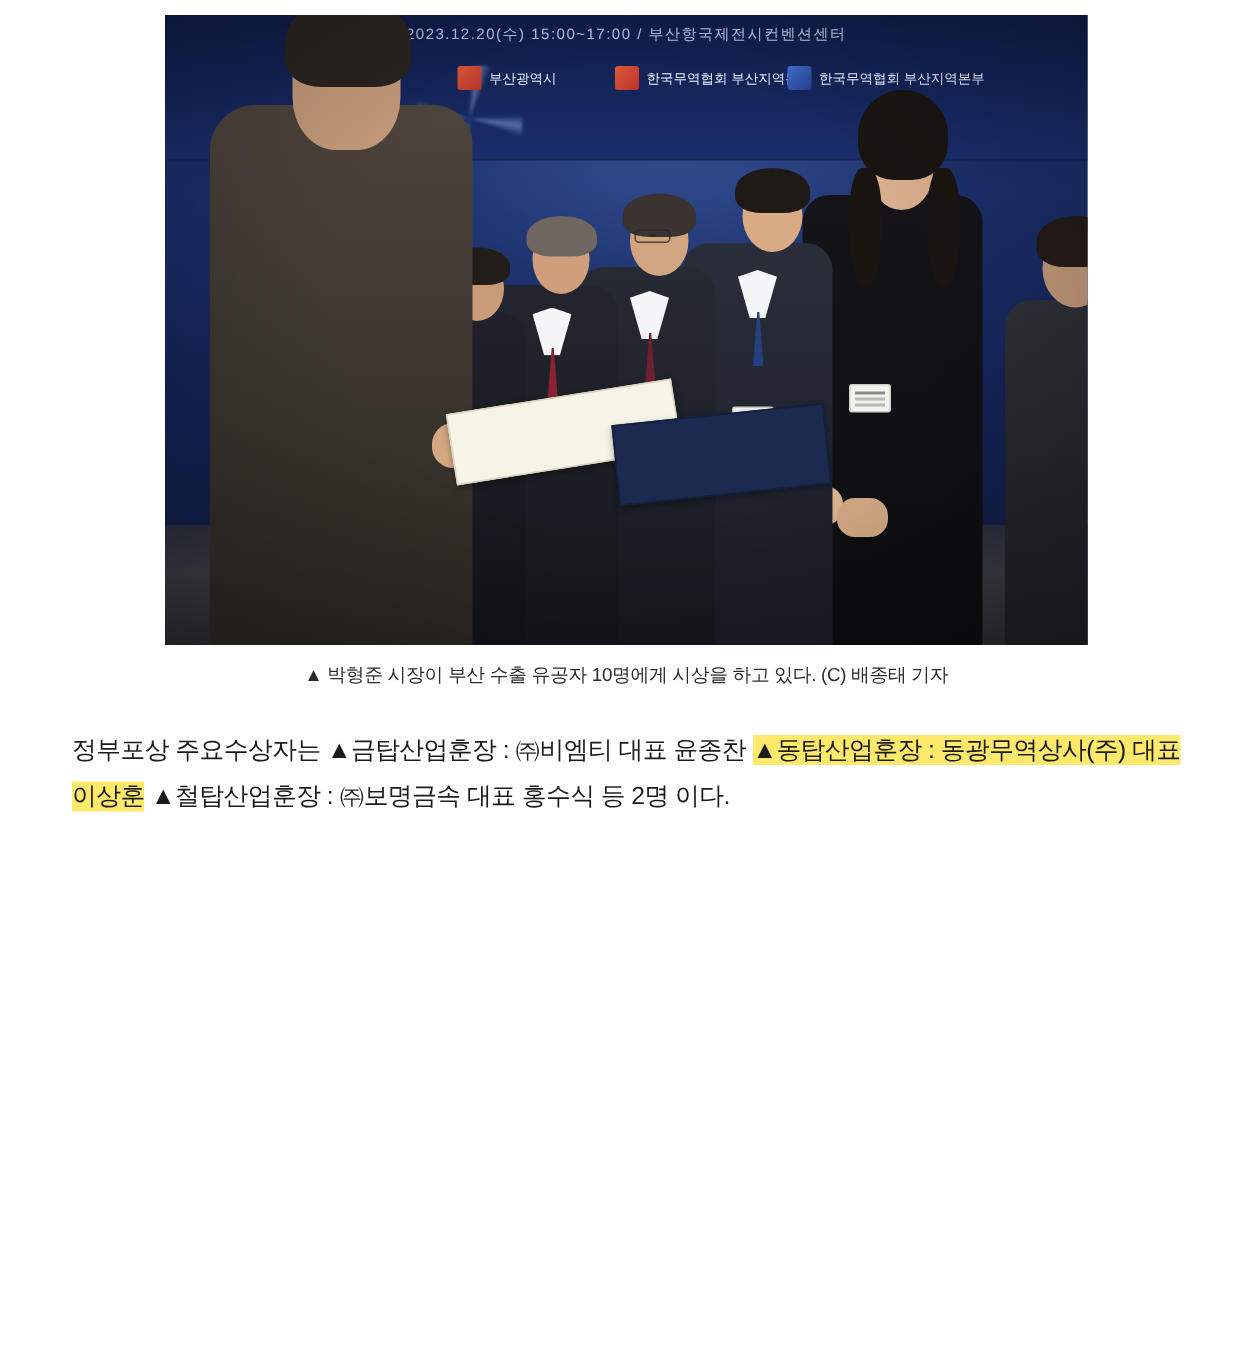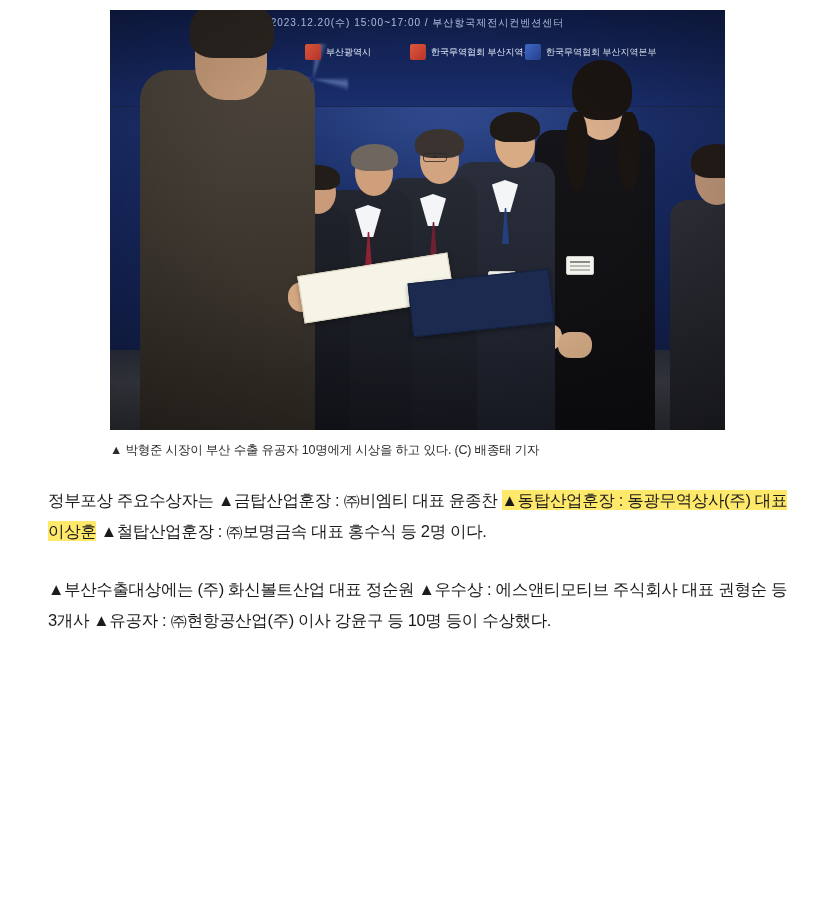--- a/index.html
+++ b/index.html
@@ -18,21 +18,21 @@
   .page {
     width: 835px;
     box-sizing: border-box;
     padding: 0;
   }
 
   
   .figure {
     margin: 10px 0 0 0;
     padding: 0 0 0 0;
-    text-align: left;
+    text-align: center;
   }
   .photo-wrap {
     margin-left: 110px;
     width: 615px;
     height: 420px;
     position: relative;
     overflow: hidden;
     background: #0b1330;
   }
   
@@ -296,16 +296,15 @@
       <div class="photo-vignette"></div>
     </div>
 
     <figcaption class="caption">▲ 박형준 시장이 부산 수출 유공자 10명에게 시상을 하고 있다. (C) 배종태 기자</figcaption>
   </figure>
 
   <div class="article">
     <p>
       <span>정부포상 주요수상자는 ▲금탑산업훈장 : ㈜비엠티 대표 윤종찬 </span><span class="hl">▲동탑산업훈장 : 동광무역상사(주) 대표 이상훈</span><span> ▲철탑산업훈장 : ㈜보명금속 대표 홍수식 등 2명 이다.</span>
     </p>
-    <p>▲부산수출대상에는 (주) 화신볼트산업 대표 정순원 ▲우수상 : 에스앤티모티브 주식회사 대표 권형순 등 3개사 ▲유공자 : ㈜현항공산업(주) 이사 강윤구 등 10명 등이 수상했다.</p>
   </div>
 
 </div>
 
 </body></html>

